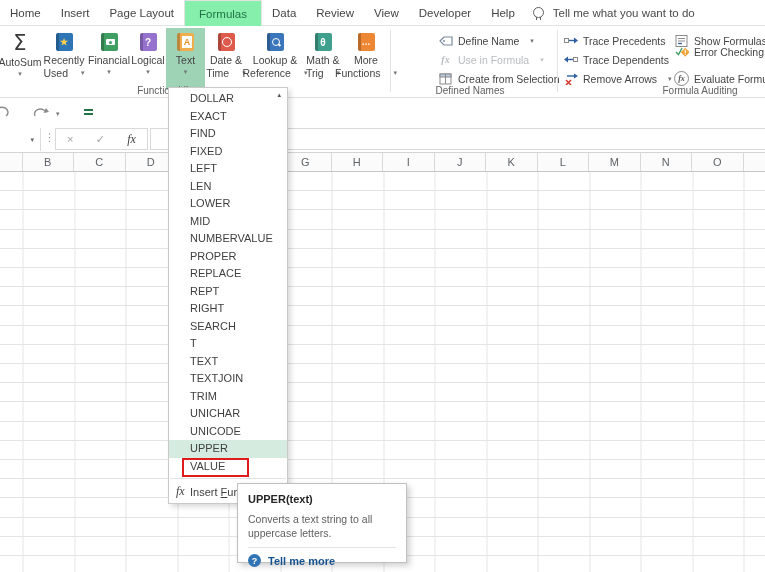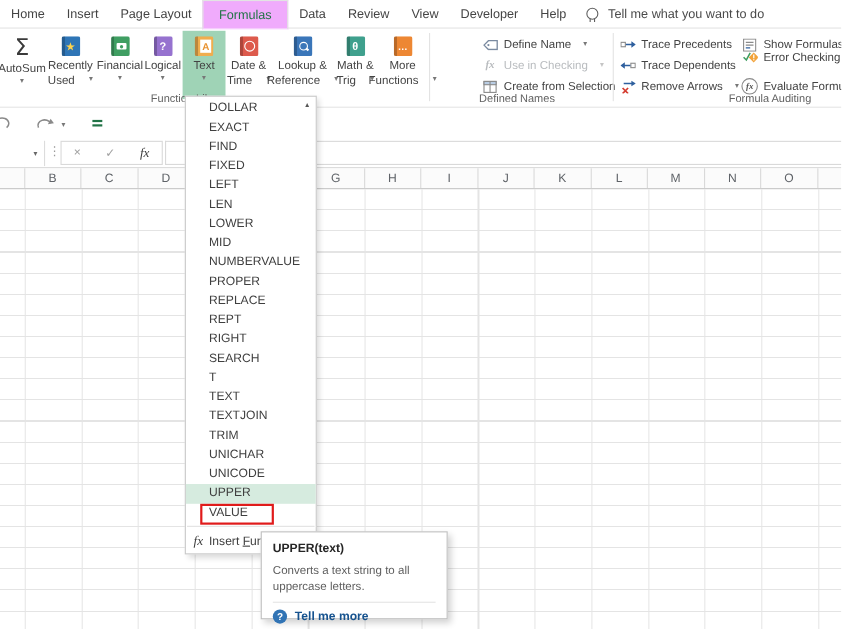--- a/index.html
+++ b/index.html
@@ -2,21 +2,21 @@
 <html><head>
 <meta charset="utf-8">
 <style>
   html,body{margin:0;padding:0;background:#fff;}
   #app{position:relative;width:765px;height:572px;overflow:hidden;background:#fff;
        font-family:"Liberation Sans",sans-serif;color:#444;-webkit-font-smoothing:antialiased;}
   
   .tabbar{position:absolute;left:0;top:0;width:765px;height:26px;display:flex;align-items:center;
           border-bottom:1px solid #e3e3e3;background:#fff;box-sizing:border-box;}
   .tab{padding:0 10px;font-size:11.5px;color:#444;height:26px;line-height:26px;cursor:default;}
-  .tab.sel{color:#217346;background:#f0abfc;border:1px solid #e3e3e3;border-bottom:1px solid #fff;
+  .tab.sel{color:#217346;background:#86efac;border:1px solid #e3e3e3;border-bottom:1px solid #fff;
            box-sizing:border-box;height:27px;margin-bottom:-1px;z-index:2;padding:0 14px;}
   .tellme{display:flex;align-items:center;margin-left:8px;font-size:11.5px;color:#4a4a4a;}
   .bulb{width:9px;height:9px;border:1.3px solid #5f5f5f;border-radius:50%;position:relative;margin-right:9px;}
   .bulb:after{content:"";position:absolute;left:2.2px;top:8.5px;width:3px;height:3px;border-left:1.3px solid #5f5f5f;border-right:1.3px solid #5f5f5f;}
   
   .ribbon{position:absolute;left:0;top:27px;width:765px;height:71px;background:#fff;
           border-bottom:1px solid #e1e1e1;box-sizing:border-box;}
   .vsep{position:absolute;top:3px;height:88%;width:1px;background:#e3e3e3;}
   .grplabel{position:absolute;top:58px;font-size:10px;color:#616161;text-align:center;}
   .flbtn{position:absolute;top:1px;height:62px;display:flex;flex-direction:column;align-items:center;
@@ -217,21 +217,21 @@
             <circle cx="5" cy="5" r="1" fill="#7a8aa0"></circle>
           </svg>
       </span>
       <span>Define Name</span>
       <span class="chev">▾</span>
     </div>
     <div class="rrow dis" style="left:438px;top:24px">
       <span class="ic14">
           <span class="fxspan fxgray">fx</span>
         </span>
-      <span>Use in Checking</span>
+      <span>Use in Formula</span>
       <span class="chev" style="color:#c5c5c5">▾</span>
     </div>
     <div class="rrow" style="left:438px;top:43px">
       <span class="ic14">
         <svg width="13" height="12" viewBox="0 0 13 12">
             <rect x="1" y="1" width="11" height="10" fill="#fff" stroke="#8a8a8a"></rect>
             <rect x="1" y="1" width="11" height="3" fill="#b9cde4" stroke="#8a8a8a"></rect>
             <line x1="6.5" y1="1" x2="6.5" y2="11" stroke="#8a8a8a"></line>
           </svg>
       </span>

